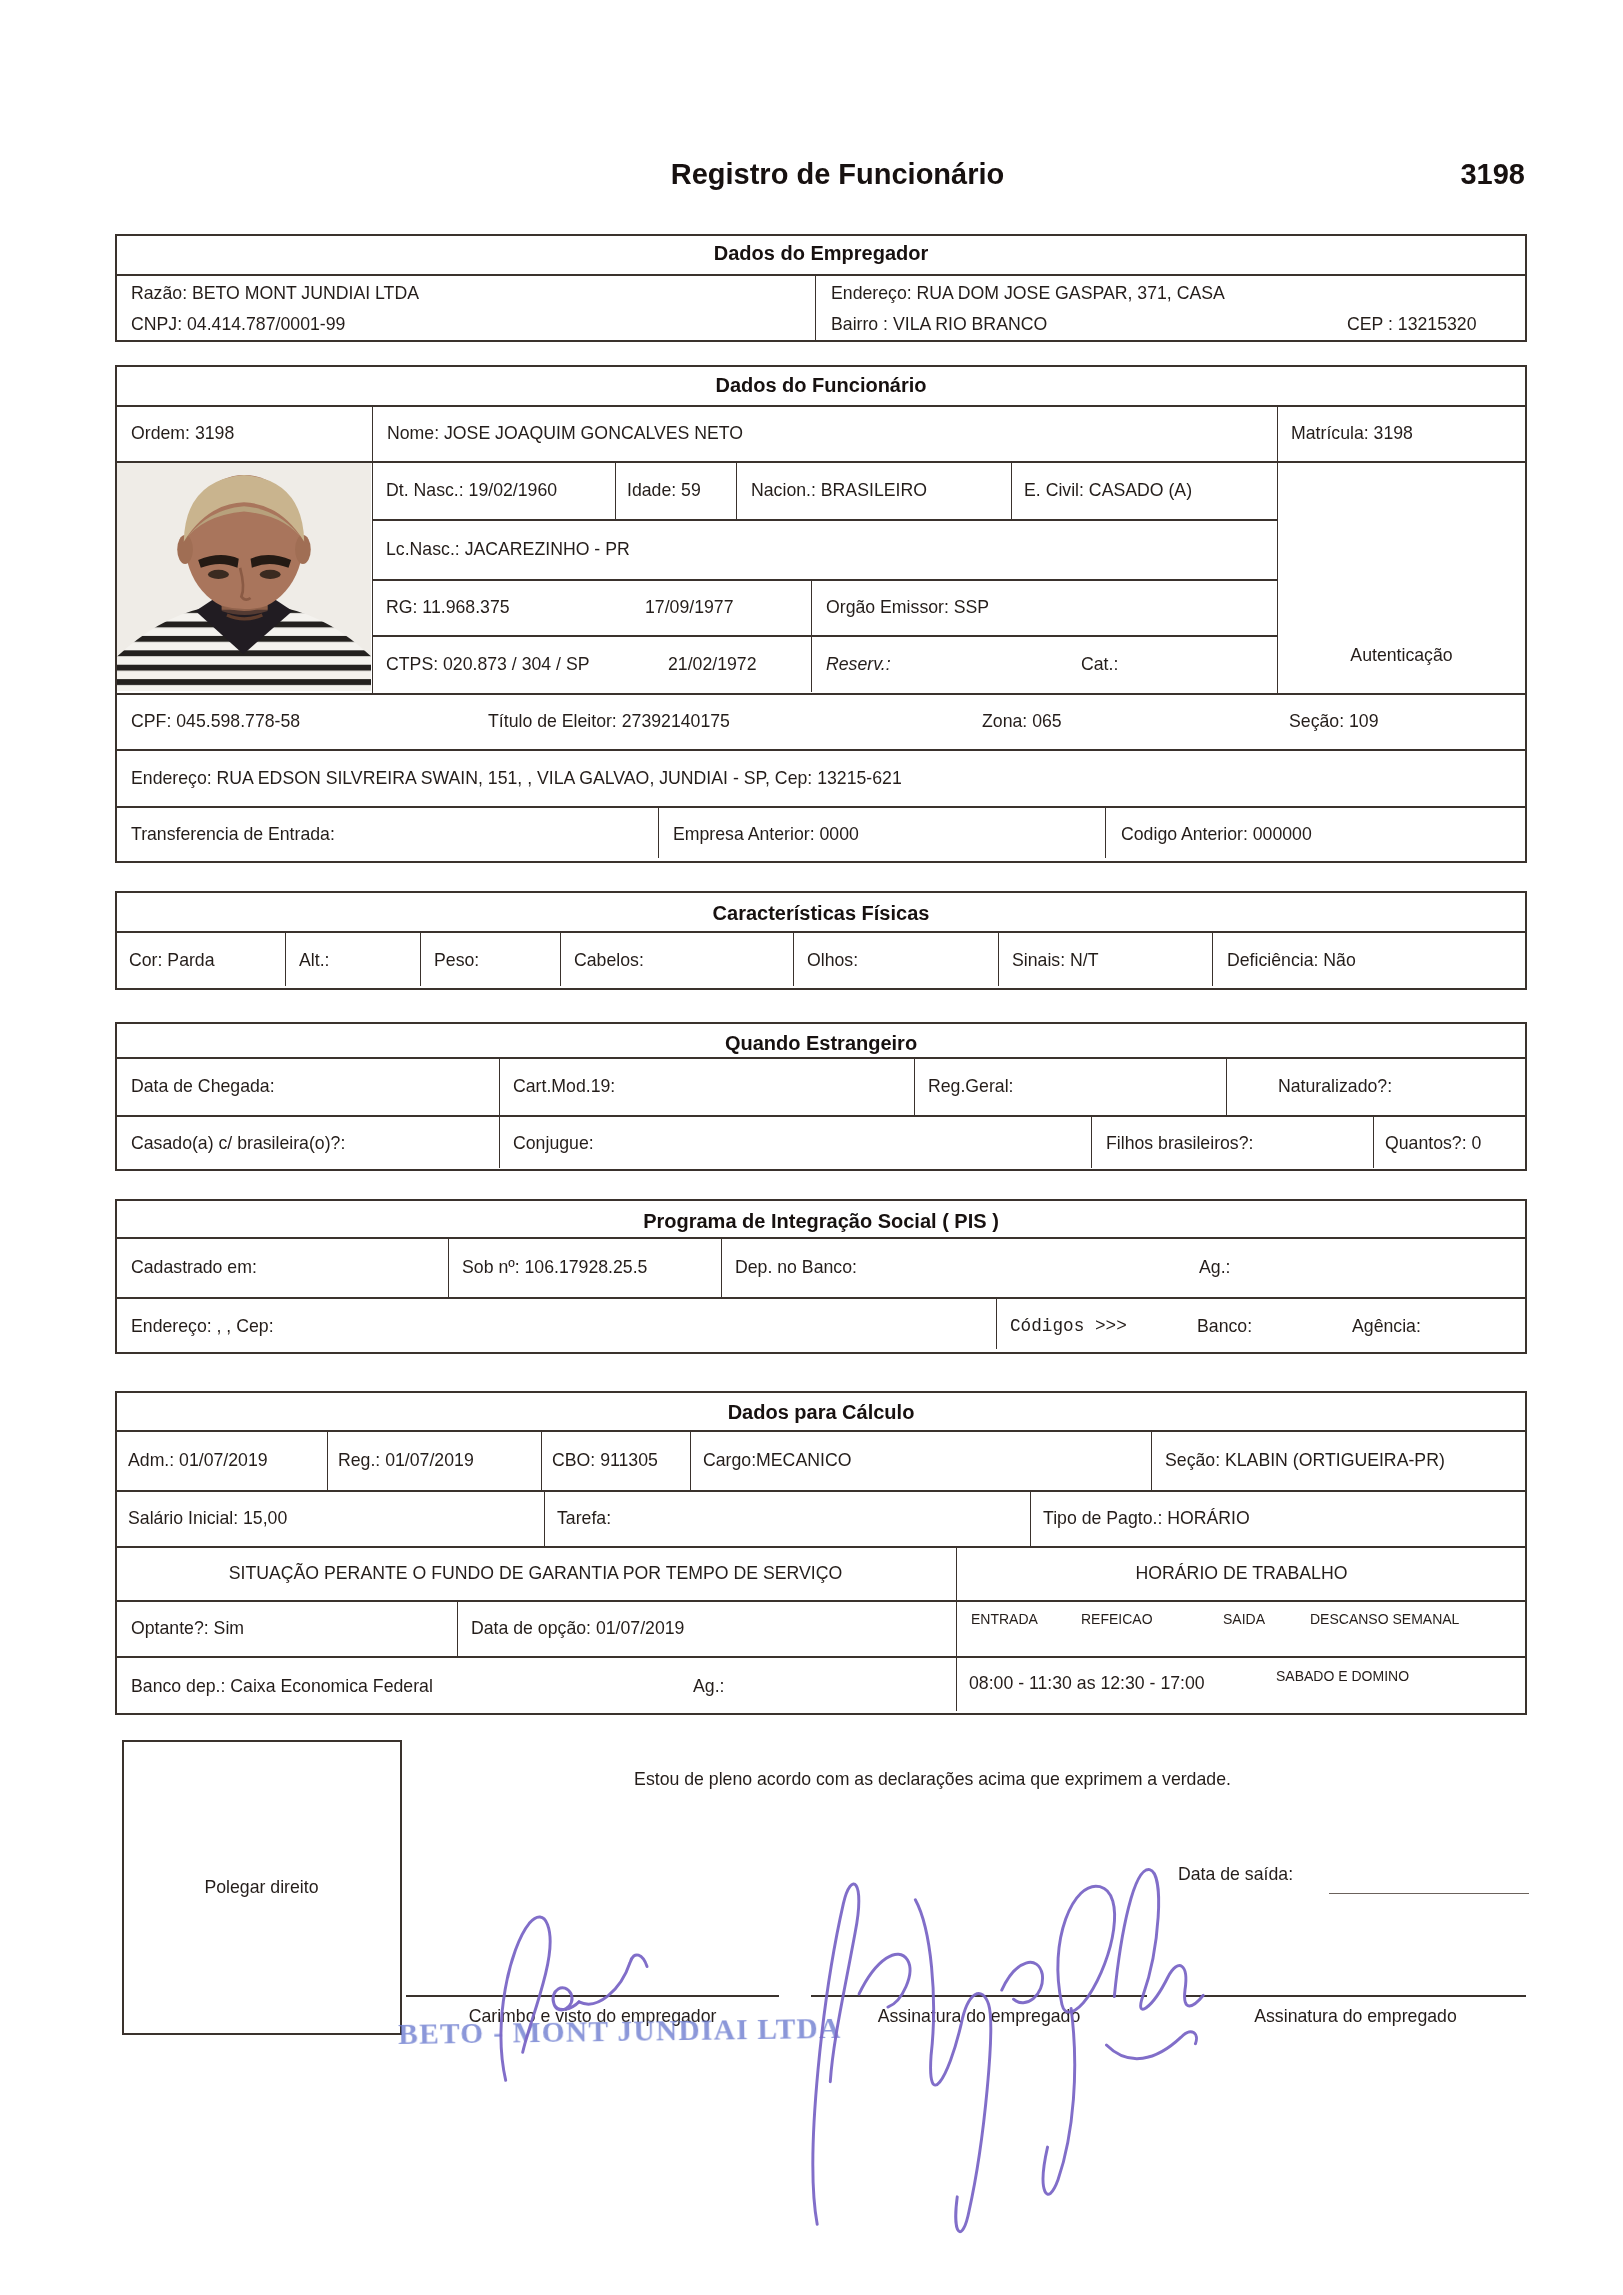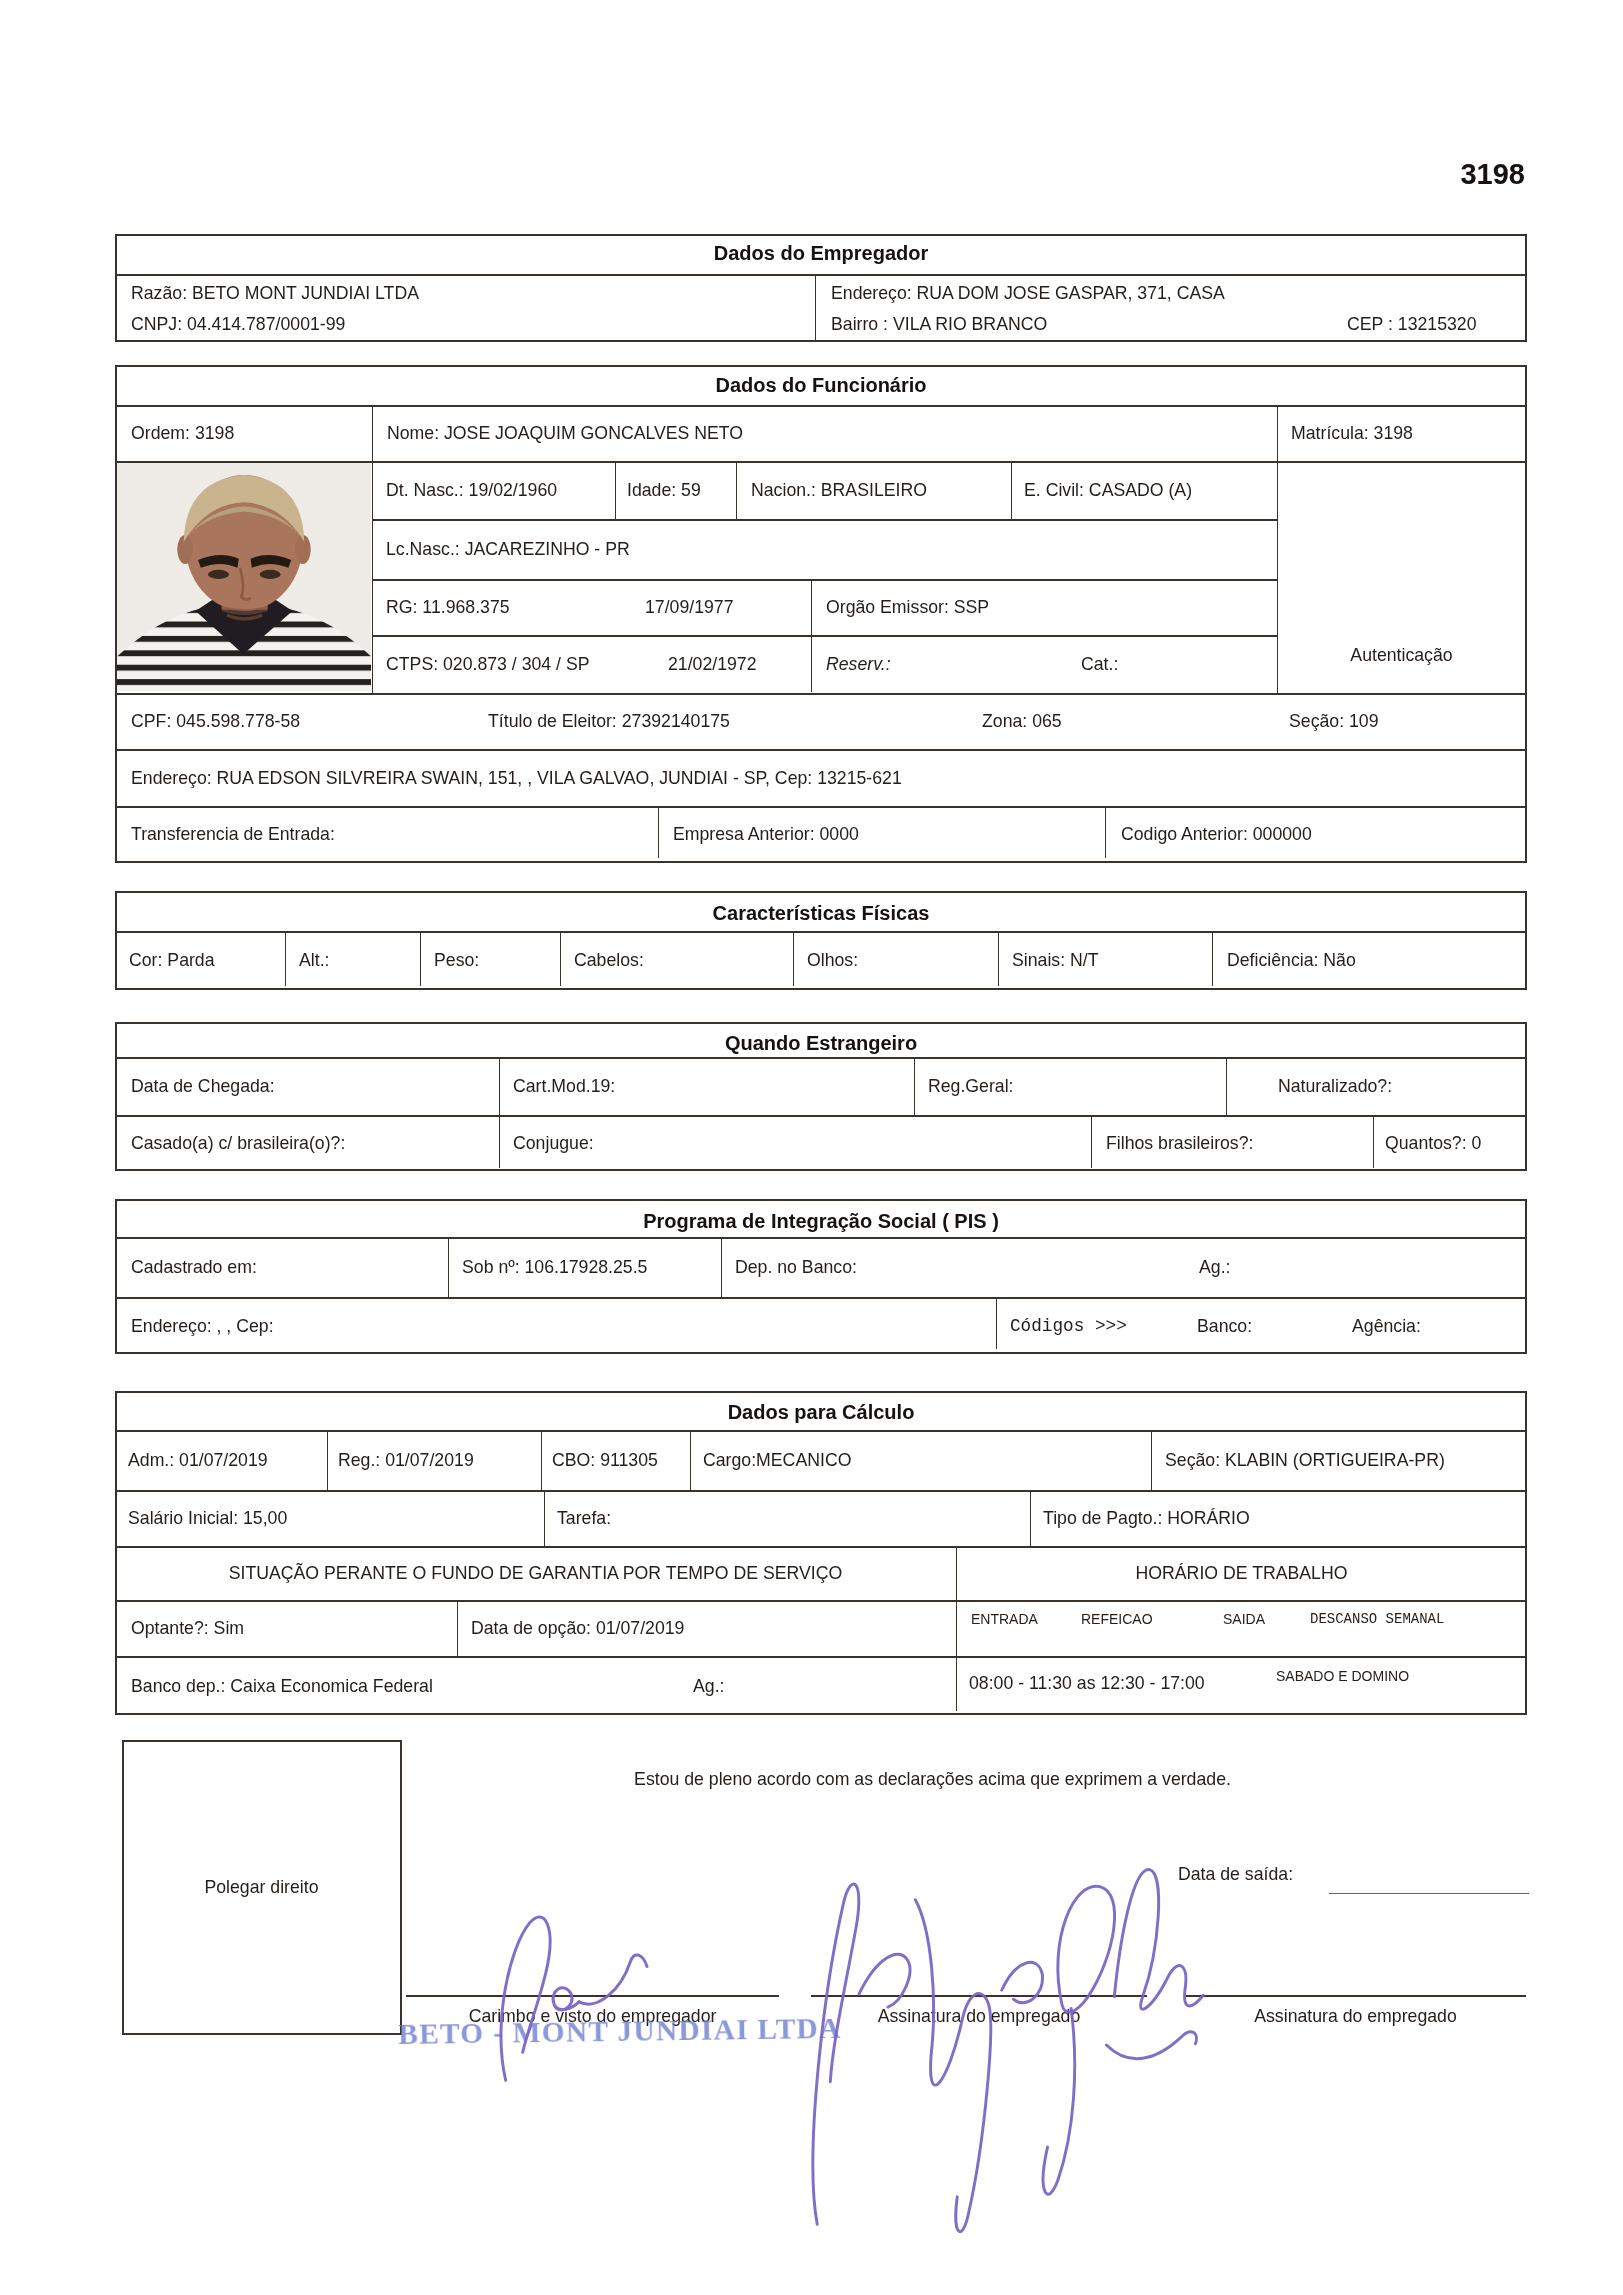--- a/index.html
+++ b/index.html
@@ -23,20 +23,21 @@
     filter:blur(0.4px); white-space:nowrap;
   }
   svg.sig { position:absolute; pointer-events:none; }
   svg.sig path { fill:none; stroke:#7a66c6; stroke-width:4.5; stroke-linecap:round; opacity:0.95; }
 </style>
 </head>
 <body>
 
 <div class="page">
 
+  <div class="page-title ctr" style="left:589px;top:158px;width:497px;">Registro de Funcionário</div>
   <div class="page-title" style="left:1407px;top:158px;width:118px;text-align:right;">3198</div>
 
   <div>
     <div class="box" style="left:115px;top:234px;width:1408px;height:104px;"></div>
     <div class="sec-title" style="left:115px;top:242px;width:1412px;">Dados do Empregador</div>
     <div class="hline" style="left:115px;top:274px;width:1412px;"></div>
     <div class="vline" style="left:815px;top:274px;height:66px;"></div>
     <div class="txt" style="left:131px;top:283px;">Razão: BETO MONT JUNDIAI  LTDA</div>
     <div class="txt" style="left:131px;top:314px;">CNPJ: 04.414.787/0001-99</div>
     <div class="txt" style="left:831px;top:283px;">Endereço: RUA DOM JOSE GASPAR, 371, CASA</div>
@@ -203,21 +204,21 @@
     <div class="vline" style="left:956px;top:1546px;height:165px;"></div>
     <div class="txt ctr" style="left:115px;top:1563px;width:841px;">SITUAÇÃO PERANTE O FUNDO DE GARANTIA POR TEMPO DE SERVIÇO</div>
     <div class="txt ctr" style="left:956px;top:1563px;width:571px;">HORÁRIO DE TRABALHO</div>
     <div class="hline" style="left:115px;top:1600px;width:1412px;"></div>
     <div class="vline" style="left:457px;top:1600px;height:56px;"></div>
     <div class="txt" style="left:131px;top:1618px;">Optante?:  Sim</div>
     <div class="txt" style="left:471px;top:1618px;">Data de opção: 01/07/2019</div>
     <div class="txt sm" style="left:971px;top:1611px;">ENTRADA</div>
     <div class="txt sm" style="left:1081px;top:1611px;">REFEICAO</div>
     <div class="txt sm" style="left:1223px;top:1611px;">SAIDA</div>
-    <div class="txt sm" style="left:1310px;top:1611px;font-family:Liberation Mono, monospace;">DESCANSO SEMANAL</div>
+    <div class="txt sm" style="left:1310px;top:1611px;">DESCANSO SEMANAL</div>
     <div class="hline" style="left:115px;top:1656px;width:1412px;"></div>
     <div class="txt" style="left:131px;top:1676px;">Banco dep.: Caixa Economica Federal</div>
     <div class="txt" style="left:693px;top:1676px;">Ag.:</div>
     <div class="txt" style="left:969px;top:1673px;">08:00  -   11:30 as 12:30 -  17:00</div>
     <div class="txt sm" style="left:1276px;top:1668px;">SABADO E DOMINO</div>
   </div>
 
   <div>
     <div class="box" style="left:122px;top:1740px;width:276px;height:291px;border-width:2px;"></div>
     <div class="txt ctr" style="left:122px;top:1877px;width:279px;">Polegar direito</div>

